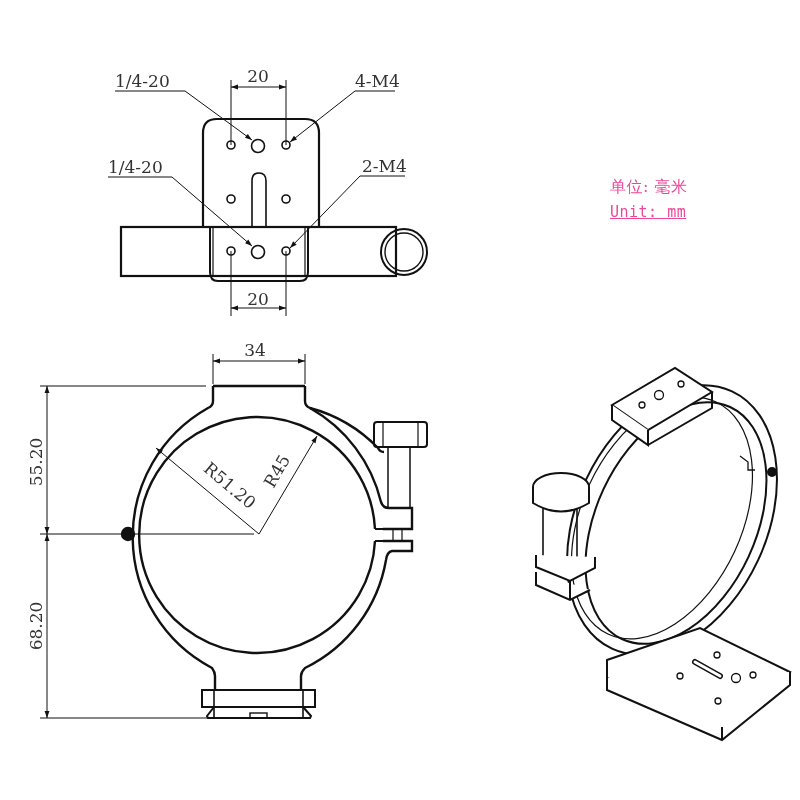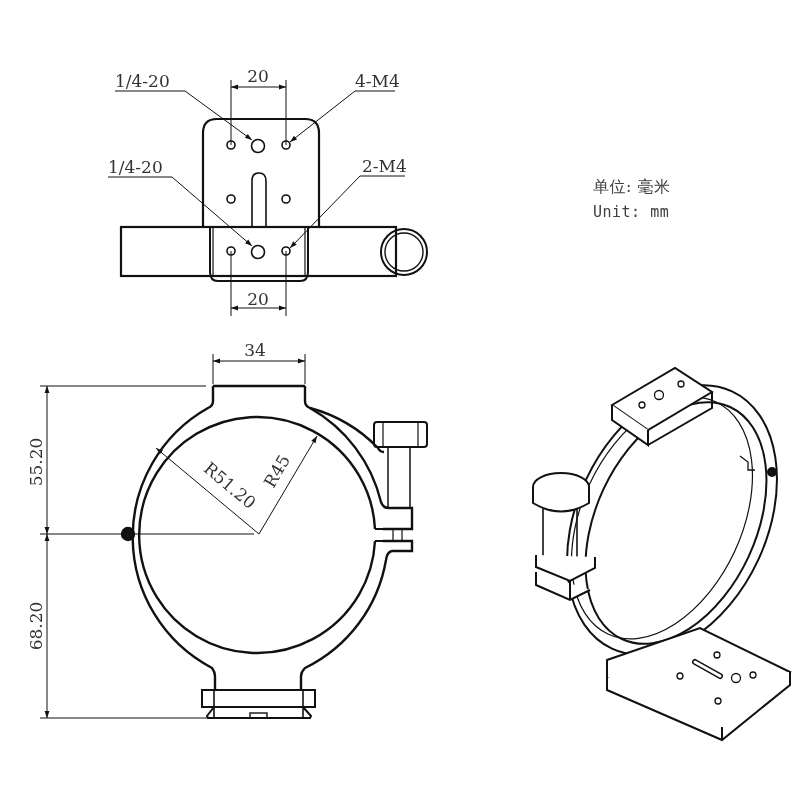--- a/index.html
+++ b/index.html
@@ -1,21 +1,21 @@
 <!DOCTYPE html>
 <html><head>
   <meta charset="utf-8">
   <style>
     html, body { margin: 0; padding: 0; background: #ffffff; }
     body { width: 800px; height: 800px; position: relative; overflow: hidden; font-family: "DejaVu Serif", serif; }
     svg { position: absolute; left: 0; top: 0; }
     .dimtext { font-family: "DejaVu Serif", serif; font-size: 17px; fill: #333333; }
-    .unit-label { position: absolute; left: 593px; font-family: "DejaVu Serif", serif; font-size: 16px; color: #404040; white-space: pre; letter-spacing: 0.5px; }
+    .unit-label { position: absolute; left: 610px; font-family: "DejaVu Serif", serif; font-size: 16px; color: #ec4899; white-space: pre; letter-spacing: 0.5px; }
     .unit-label.zh { top: 177px; }
-    .unit-label.en { top: 203px; font-family: "DejaVu Sans Mono", monospace; font-size: 15px; }
+    .unit-label.en { top: 203px; font-family: "DejaVu Sans Mono", monospace; font-size: 15px; text-decoration: underline; }
   </style>
 </head>
 <body>
 
 <svg width="800" height="800" viewBox="0 0 800 800">
   <defs>
     <marker id="arr" viewBox="0 0 10 10" refX="10" refY="5" markerWidth="10" markerHeight="7" orient="auto-start-reverse">
       <path d="M0,1.5 L10,5 L0,8.5 z" fill="#111"></path>
     </marker>
   </defs>

